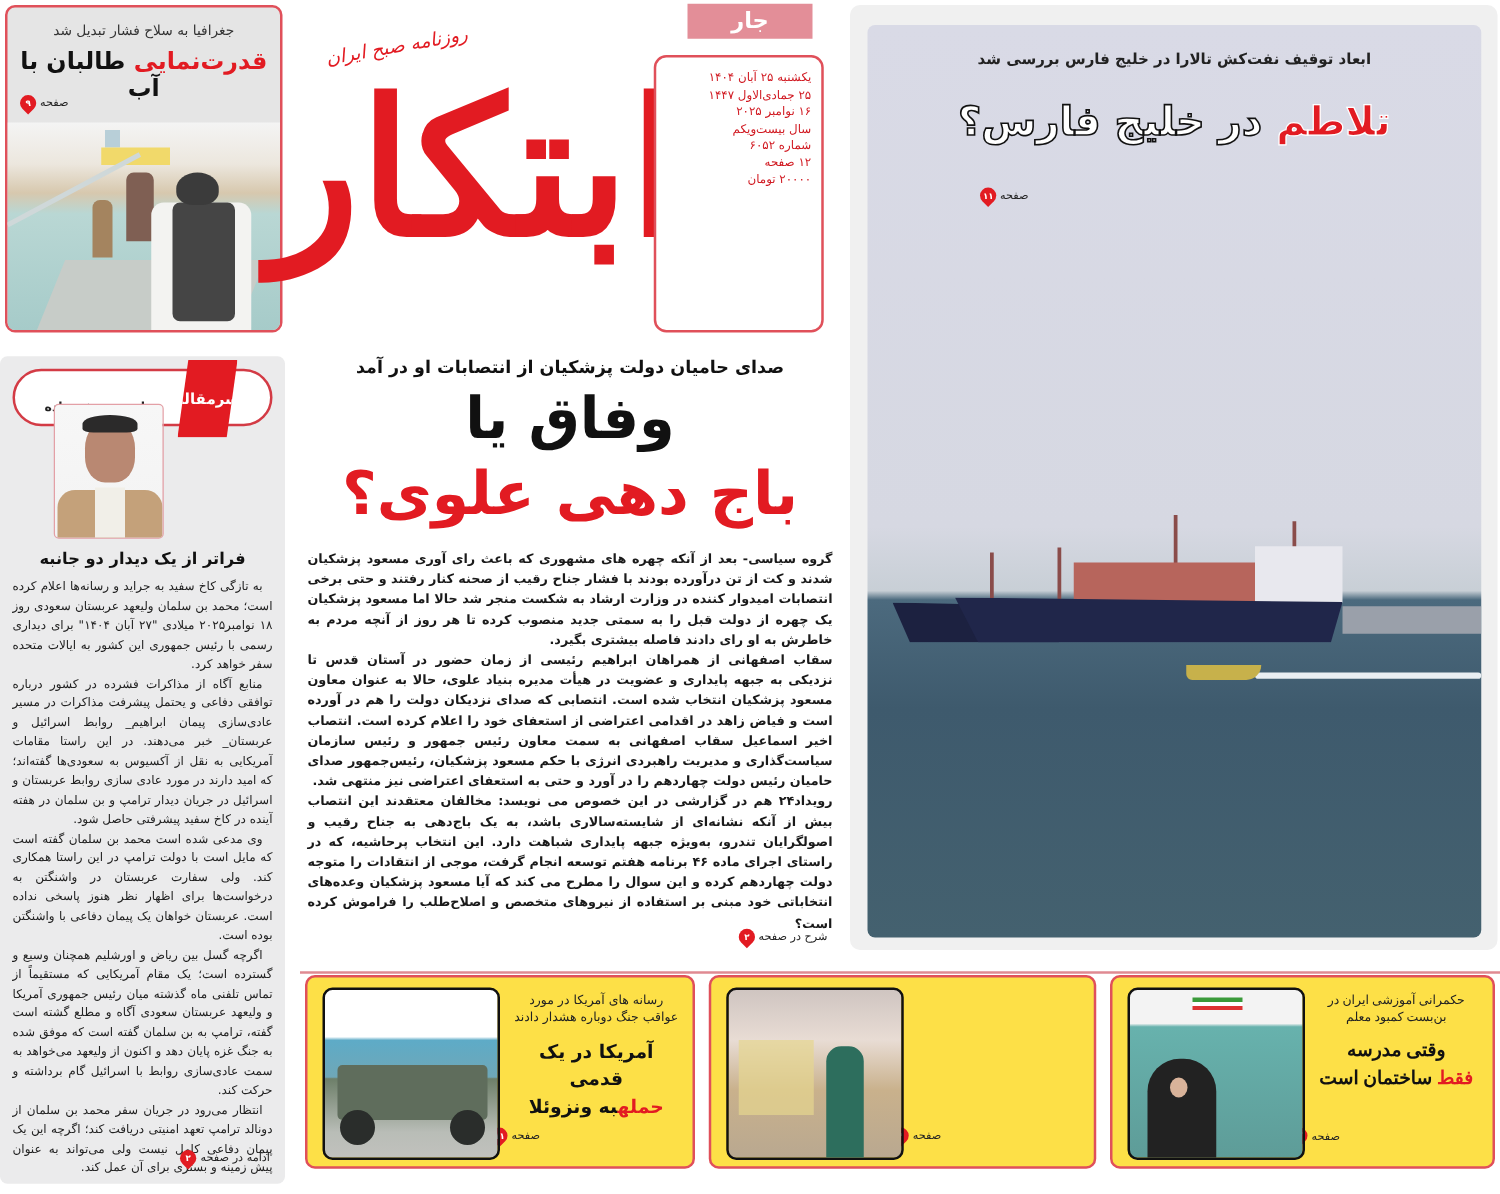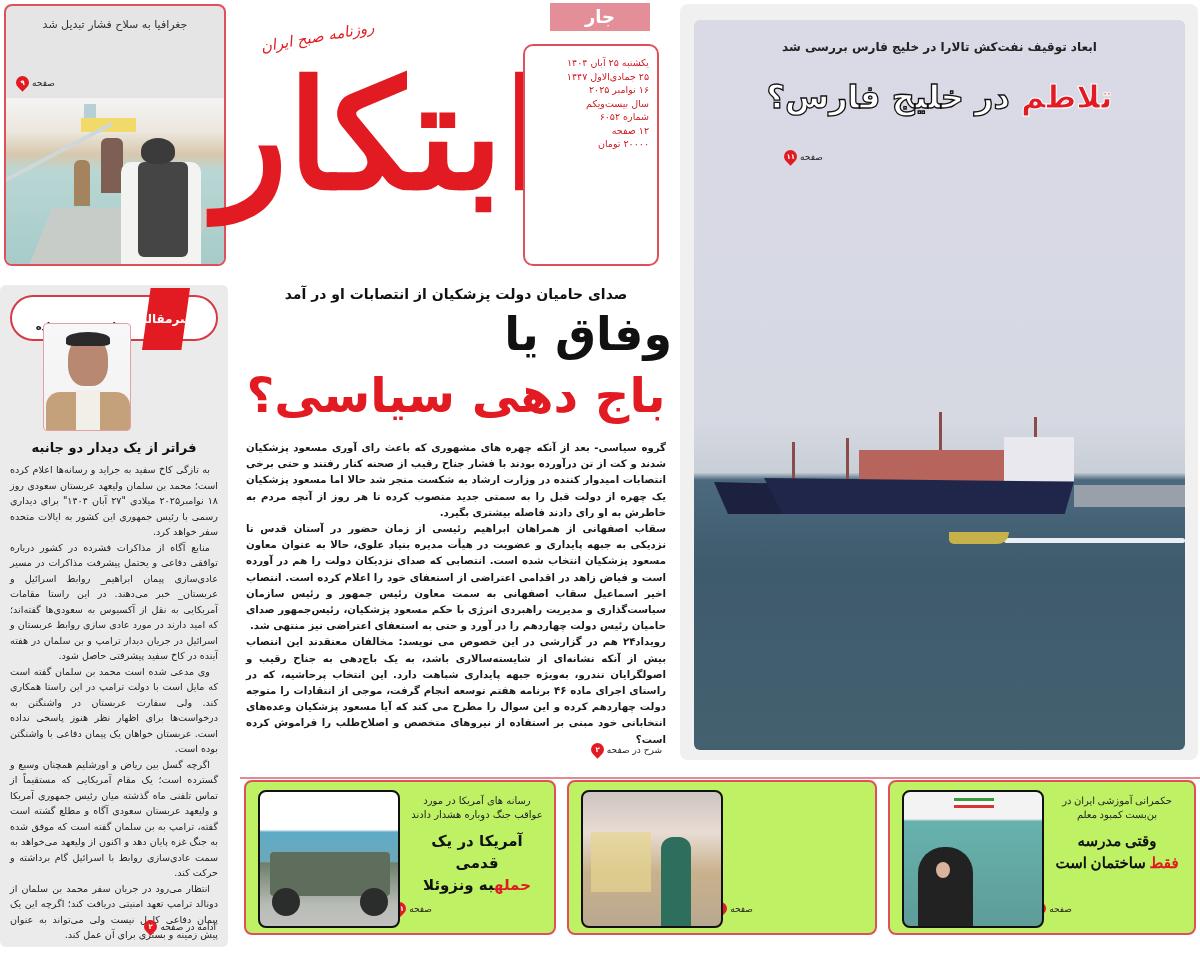--- a/index.html
+++ b/index.html
@@ -70,21 +70,21 @@
   .super1 { position: absolute; left: 145px; top: 38px; width: 155px; height: 36px; background: #b7655c; }
   .super2 { position: absolute; left: 290px; top: 25px; width: 70px; height: 45px; background: #e8e8ee; }
   .mast { position: absolute; width: 3px; background: #8a4c4a; }
   .tanker { position: absolute; left: 380px; top: 465px; width: 111px; height: 22px; background: #9aa0aa; }
   .speedboat { position: absolute; left: 255px; top: 512px; width: 60px; height: 12px; background: #c7b14b; border-radius: 0 0 20px 8px; }
   .wake { position: absolute; left: 310px; top: 518px; width: 181px; height: 5px; background: #e9eef2; border-radius: 3px; }
 
   
   .main-story { position: absolute; left: 240px; top: 282px; width: 432px; height: 480px; direction: rtl; }
   .main-kicker { text-align: center; font-size: 14px; font-weight: bold; margin-top: 4px; }
-  .main-head1 { font-size: 46px; font-weight: bold; color: #111; line-height: 60px; margin-top: 2px; }
+  .main-head1 { text-align: center; font-size: 46px; font-weight: bold; color: #111; line-height: 60px; margin-top: 2px; }
   .main-head2 { text-align: center; font-size: 48px; font-weight: bold; color: #e21b22; line-height: 62px; }
   .main-body { margin-top: 14px; padding: 0 6px; font-size: 10.2px; line-height: 16.2px; text-align: justify; font-weight: bold; color: #1a1a1a; }
   .main-body p { margin: 0; }
   .main-story .page-ref { position: absolute; bottom: 6px; right: 10px; }
 
   
   .editorial { position: absolute; left: 0; top: 285px; width: 228px; height: 662px; background: #ebebec; border-radius: 6px; direction: rtl; }
   .ed-pill { position: absolute; top: 10px; left: 10px; right: 10px; height: 46px; border: 2px solid #d33b45; border-radius: 24px; background: #fff; }
   .ed-tag { position: absolute; top: 3px; right: 38px; width: 48px; height: 62px; background: #e21b22; color: #fff; font-size: 12px; font-weight: bold;
             display: flex; align-items: center; justify-content: center; clip-path: polygon(18% 0, 100% 0, 82% 100%, 0 100%); }
@@ -95,21 +95,21 @@
   .ed-hair { position: absolute; left: 22px; top: 8px; width: 44px; height: 14px; background: #2b2a2a; border-radius: 50% 50% 20% 20%; }
   .ed-jacket { position: absolute; left: 2px; top: 68px; width: 84px; height: 40px; background: #c4a17a; border-radius: 14px 14px 0 0; }
   .ed-shirt { position: absolute; left: 32px; top: 66px; width: 24px; height: 42px; background: #f1efe8; }
   .ed-title { position: absolute; top: 155px; left: 6px; right: 6px; text-align: center; font-size: 13px; font-weight: bold; color: #111; }
   .ed-body { position: absolute; top: 177px; left: 10px; right: 10px; font-size: 9.6px; line-height: 15.5px; text-align: justify; color: #222; }
   .ed-body p { text-indent: 8px; }
   .editorial .page-ref { position: absolute; bottom: 14px; right: 12px; }
 
   
   .divider-line { position: absolute; left: 240px; top: 777px; width: 960px; height: 2px; background: #e08a92; }
-  .bteaser { position: absolute; top: 780px; height: 155px; border: 2px solid #e0505a; border-radius: 8px; background: #bef264; direction: rtl; overflow: hidden; }
+  .bteaser { position: absolute; top: 780px; height: 155px; border: 2px solid #e0505a; border-radius: 8px; background: #fde047; direction: rtl; overflow: hidden; }
   .bteaser .text { position: absolute; top: 12px; right: 8px; width: 138px; text-align: center; }
   .bteaser .kick { font-size: 10px; line-height: 14px; color: #222; }
   .bteaser .h1 { font-size: 15px; font-weight: bold; margin-top: 8px; line-height: 22px; }
   .bteaser .page-ref { position: absolute; bottom: 18px; right: 122px; }
   .bteaser .thumb { position: absolute; top: 8px; left: 12px; width: 142px; height: 138px; border: 2px solid #111; border-radius: 8px; overflow: hidden; }
   .thumb-jeep { background: linear-gradient(180deg, #ffffff 0%, #ffffff 28%, #5eabc7 30%, #6fa7b7 52%, #6d7f69 53%, #b9bdb7 85%, #c1c1bd 100%); }
   .jeep-body { position: absolute; left: 10px; top: 60px; width: 120px; height: 44px; background: #5f6d5c; border-radius: 4px; }
   .wheel { position: absolute; top: 96px; width: 28px; height: 28px; border-radius: 50%; background: #2a2d2b; }
   .thumb-books { background: linear-gradient(180deg, #cfc5c1 0%, #e8dcd4 30%, #c9b18c 60%, #b9a890 100%); }
   .book-man { position: absolute; left: 78px; top: 45px; width: 30px; height: 90px; background: #2d6e5d; border-radius: 12px 12px 0 0; }
@@ -117,20 +117,24 @@
   .thumb-board { background: linear-gradient(180deg, #f3f3f3 0%, #f3f3f3 20%, #67b2ad 22%, #5e9c98 100%); }
   .flag { position: absolute; left: 50px; top: 6px; width: 40px; height: 10px; background: linear-gradient(180deg, #3a9a3a 0 33%, #fff 33% 66%, #d33 66%); }
   .teacher { position: absolute; left: 14px; top: 55px; width: 55px; height: 85px; background: #222; border-radius: 26px 26px 0 0; }
   .teacher-face { position: absolute; left: 32px; top: 70px; width: 14px; height: 16px; background: #d9b39a; border-radius: 50%; }
 </style>
 </head>
 <body>
 
 <div class="teaser-tl rtl">
   <div class="kicker">جغرافیا به سلاح فشار تبدیل شد</div>
+  <div class="headline">
+    <span class="red">قدرت‌نمایی</span>
+    <span>طالبان با آب</span>
+  </div>
   <div class="page-ref">
     <span>صفحه</span>
     <span class="page-dot">
         <span>۹</span>
       </span>
   </div>
   <div class="photo-dam">
     <div class="dam-tower-top"></div>
     <div class="dam-tower"></div>
     <div class="dam-rail"></div>
@@ -185,21 +189,21 @@
     </div>
     <div class="tanker"></div>
     <div class="wake"></div>
     <div class="speedboat"></div>
   </div>
 </div>
 
 <div class="main-story">
   <div class="main-kicker">صدای حامیان دولت پزشکیان از انتصابات او در آمد</div>
   <div class="main-head1">وفاق یا</div>
-  <div class="main-head2">باج دهی سیاسی؟</div>
+  <div class="main-head2">باج دهی علوی؟</div>
   <div class="main-body">
     <p>گروه سیاسی- بعد از آنکه چهره های مشهوری که باعث رای آوری مسعود پزشکیان شدند و کت از تن درآورده بودند با فشار جناح رقیب از صحنه کنار رفتند و حتی برخی انتصابات امیدوار کننده در وزارت ارشاد به شکست منجر شد حالا اما مسعود پزشکیان یک چهره از دولت قبل را به سمتی جدید منصوب کرده تا هر روز از آنچه مردم به خاطرش به او رای دادند فاصله بیشتری بگیرد.</p>
     <p>سقاب اصفهانی از همراهان ابراهیم رئیسی از زمان حضور در آستان قدس تا نزدیکی به جبهه پایداری و عضویت در هیأت مدیره بنیاد علوی، حالا به عنوان معاون مسعود پزشکیان انتخاب شده است. انتصابی که صدای نزدیکان دولت را هم در آورده است و فیاض زاهد در اقدامی اعتراضی از استعفای خود را اعلام کرده است. انتصاب اخیر اسماعیل سقاب اصفهانی به سمت معاون رئیس جمهور و رئیس سازمان سیاست‌گذاری و مدیریت راهبردی انرژی با حکم مسعود پزشکیان، رئیس‌جمهور صدای حامیان رئیس دولت چهاردهم را در آورد و حتی به استعفای اعتراضی نیز منتهی شد.</p>
     <p>رویداد۲۴ هم در گزارشی در این خصوص می نویسد: مخالفان معتقدند این انتصاب بیش از آنکه نشانه‌ای از شایسته‌سالاری باشد، به یک باج‌دهی به جناح رقیب و اصولگرایان تندرو، به‌ویژه جبهه پایداری شباهت دارد. این انتخاب پرحاشیه، که در راستای اجرای ماده ۴۶ برنامه هفتم توسعه انجام گرفت، موجی از انتقادات را متوجه دولت چهاردهم کرده و این سوال را مطرح می کند که آیا مسعود پزشکیان وعده‌های انتخاباتی خود مبنی بر استفاده از نیروهای متخصص و اصلاح‌طلب را فراموش کرده است؟</p>
   </div>
   <div class="page-ref">
     <span>شرح در صفحه</span>
     <span class="page-dot">
         <span>۲</span>
       </span>

